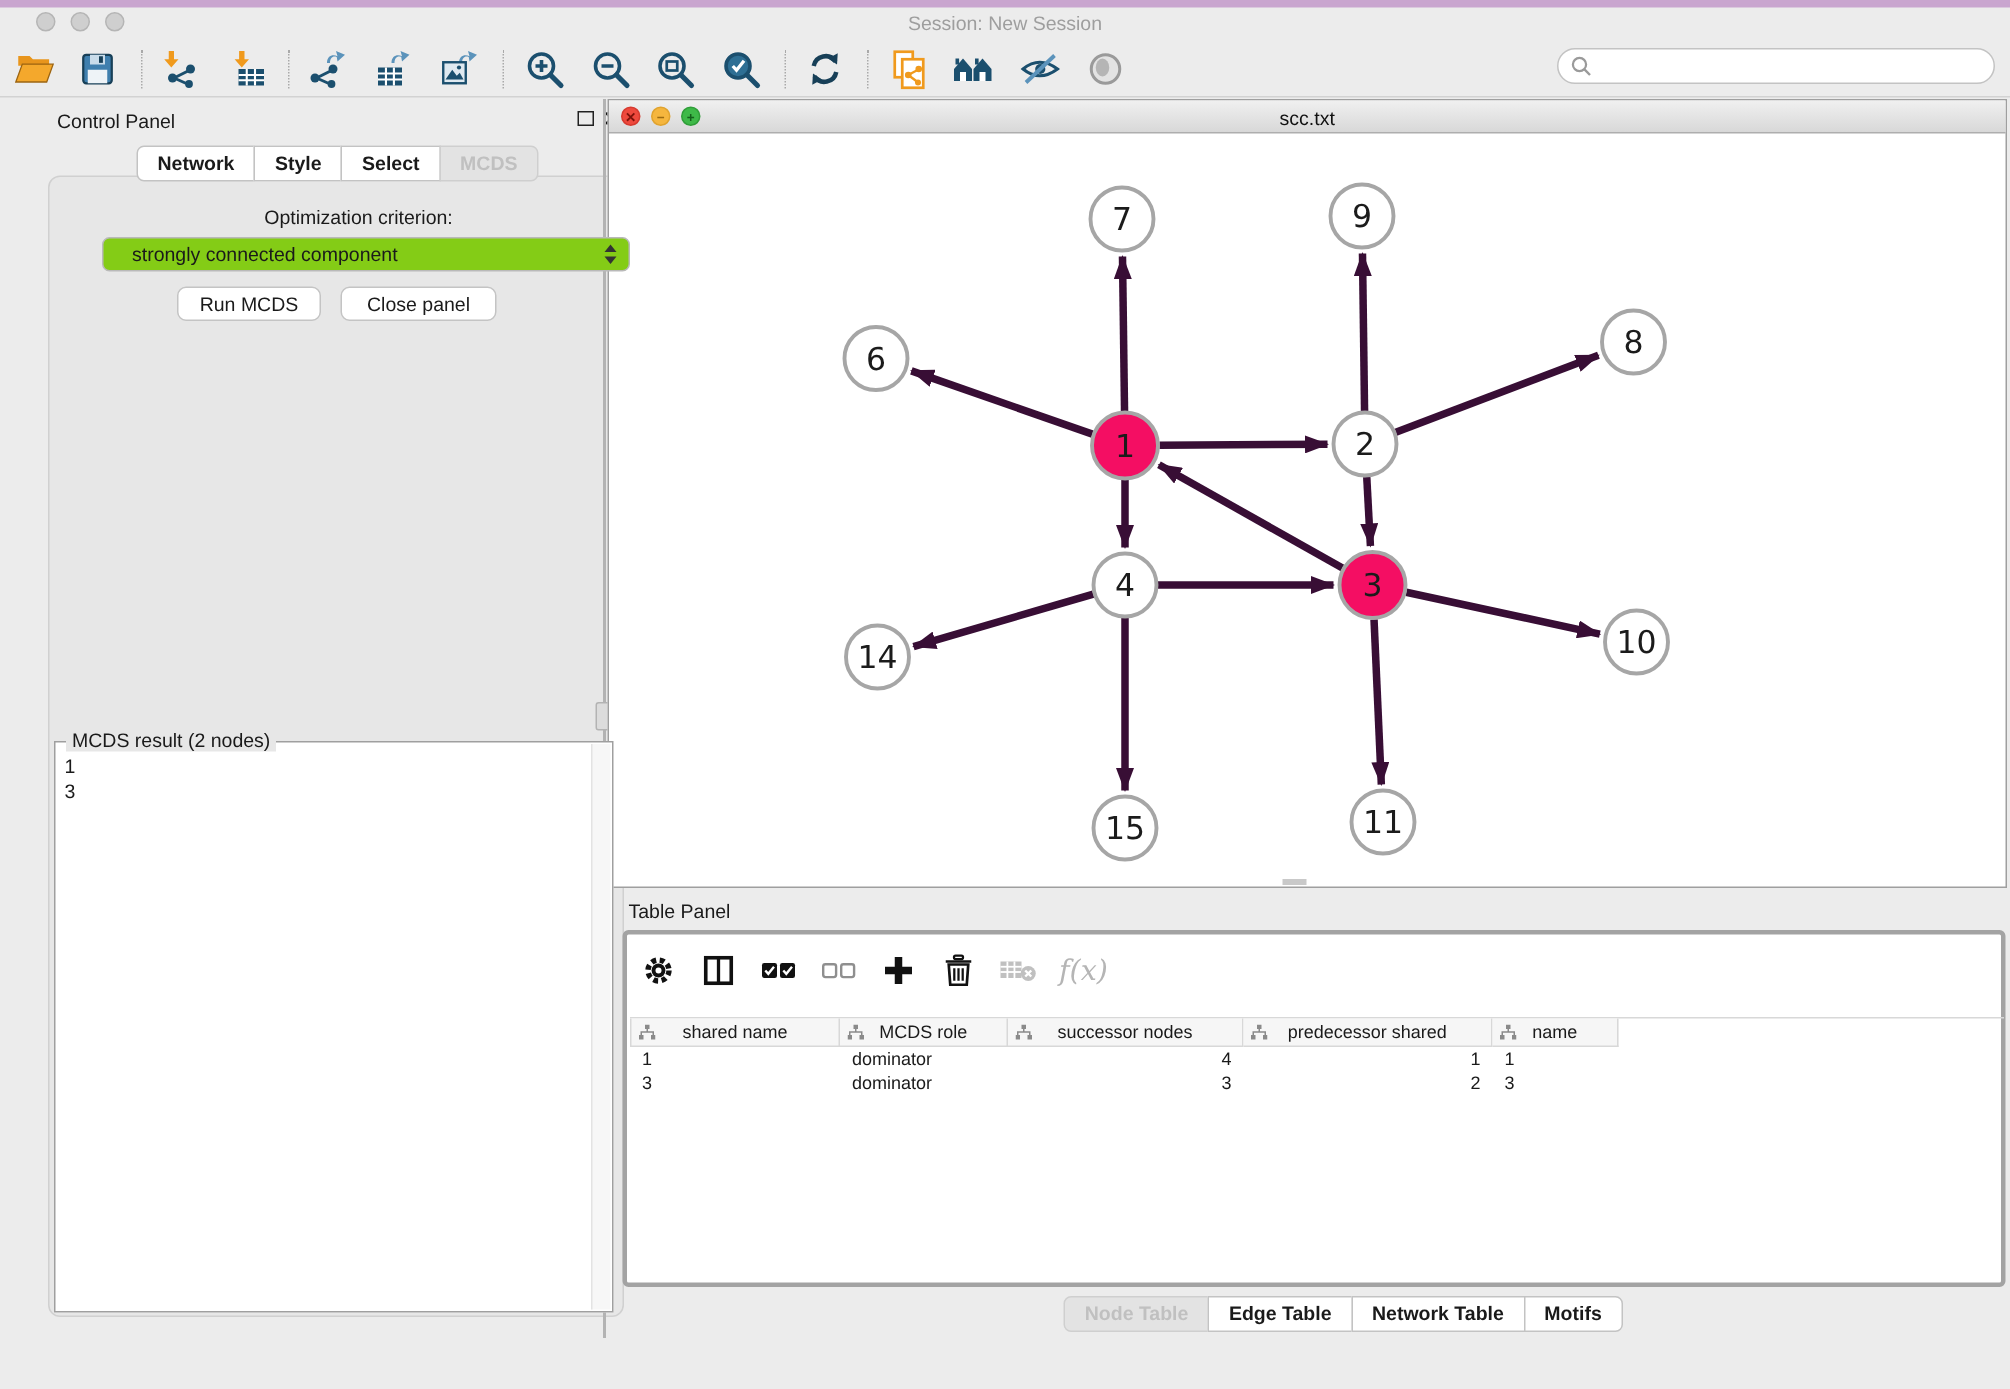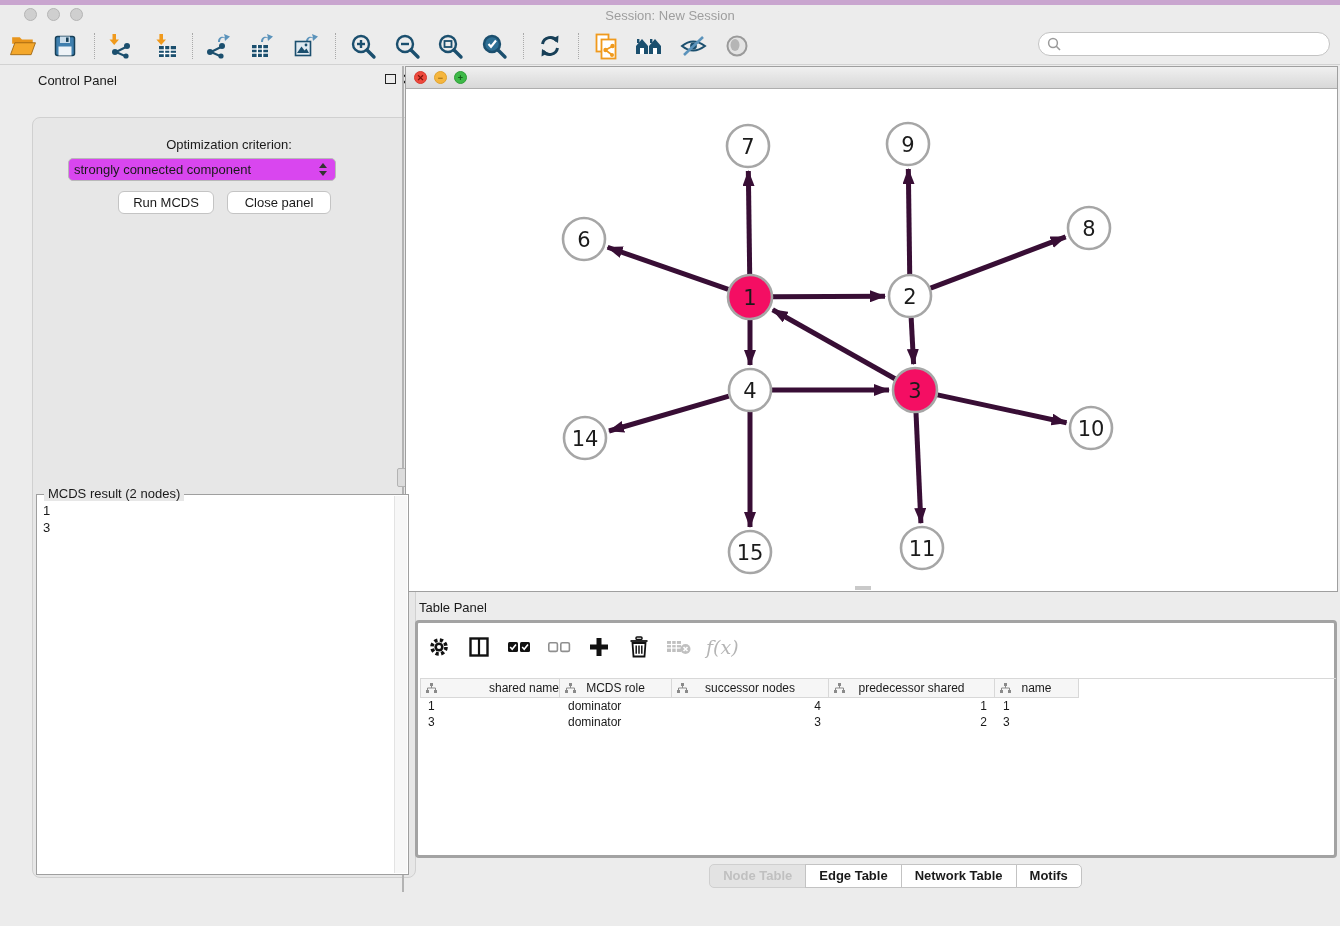--- a/index.html
+++ b/index.html
@@ -24,22 +24,22 @@
   #control-panel { position:absolute; left:0; top:66px; width:402px; height:826px;margin-left:24px; }
   #cp-title { position:absolute; left:14px; top:7px; font-size:13px; }
   .panel-float { width:11px; height:10px; border:1.5px solid #222; display:inline-block; }
   .panel-close { font-size:14px; font-weight:bold; color:#111; line-height:12px; }
   #cp-tabs { position:absolute; left:0; top:31px; width:100%; display:flex; justify-content:center; z-index:3; }
   .seg { font-size:13px; font-weight:bold; background:#fff; border:1px solid #c3c3c3; padding:3px 13px 4px; margin-left:-1px; }
   .seg:first-child { border-radius:5px 0 0 5px; margin-left:0; }
   .seg:last-child { border-radius:0 5px 5px 0; }
   .seg.active { background:#e3e3e3; color:#c0c0c0; border-color:#cfcfcf; }
   #cp-body { position:absolute; left:8px; top:51px; width:384px; height:761px; background:#e7e7e7; border:1px solid #d0d0d0; border-radius:8px; }
-  #opt-label { position:absolute; left:4px; width:100%; top:71px; text-align:center; font-size:13px; z-index:2; }
-  #opt-select { position:absolute; left:44px; top:92px; width:268px; height:23px; background:#d946ef; border:1px solid #b9b9b9; border-radius:5px; font-size:13px; line-height:21px; padding-left:5px; z-index:2; }
+  #opt-label { position:absolute; left:14px; width:100%; top:71px; text-align:center; font-size:13px; z-index:2; }
+  #opt-select { position:absolute; left:44px; top:92px; width:352px; height:23px; background:#84cc16; border:1px solid #b9b9b9; border-radius:5px; font-size:13px; line-height:21px; padding-left:19px; z-index:2; }
   #opt-select .spin { position:absolute; right:8px; top:4px; }
   .tri-up { width:0;height:0;border-left:4px solid transparent;border-right:4px solid transparent;border-bottom:5px solid #333; margin-bottom:3px;}
   .tri-dn { width:0;height:0;border-left:4px solid transparent;border-right:4px solid transparent;border-top:5px solid #333;}
   .cp-btn { position:absolute; top:125px; height:23px; background:#fff; border:1px solid #c4c4c4; border-radius:6px; font-size:13px; text-align:center; line-height:21px; z-index:2; }
   #btn-run { left:94px; width:96px; }
   #btn-close { left:203px; width:104px; }
   #mcds-result { position:absolute; left:12px; top:428px; width:373px; height:381px; background:#fff; border:1px solid #9f9f9f; z-index:2; }
   #mcds-legend { position:absolute; left:7px; top:-9px; background:#e7e7e7; padding:0 4px; font-size:13px; }
   #mcds-lines { position:absolute; left:6px; top:7px; font-size:13px; line-height:17px; }
   #mcds-scroll { position:absolute; right:1px; top:1px; bottom:1px; width:13px; background:#f7f7f7; border-left:1px solid #e3e3e3; }
@@ -248,20 +248,26 @@
           <line x1="9.3" y1="9.3" x2="13" y2="13" stroke="#9a9a9a" stroke-width="1.6"></line>
         </svg>
       <input id="search-input" placeholder="" style="">
     </div>
   </div>
 
   <div id="control-panel">
     <div id="cp-title">Control Panel</div>
     <span style="position:absolute; left:361px; top:8px;" class="panel-float"></span>
     <span style="position:absolute; left:378px; top:7px;" class="panel-close">✕</span>
+    <div id="cp-tabs">
+        <div class="seg">Network</div>
+        <div class="seg">Style</div>
+        <div class="seg">Select</div>
+        <div class="seg active">MCDS</div>
+      </div>
     <div id="cp-body"></div>
     <div id="opt-label">Optimization criterion:</div>
     <div id="opt-select">
       <span>strongly connected component</span>
       <span class="spin">
           <div class="tri-up"></div>
           <div class="tri-dn"></div>
         </span>
     </div>
     <div class="cp-btn" id="btn-run">Run MCDS</div>
@@ -277,20 +283,21 @@
   </div>
 
   <div id="vdivider"></div>
   <div id="vgrip"></div>
 
   <div id="netwin">
     <div id="netwin-titlebar">
       <div class="macbtn" style="left:8px;  background:#ee493d; border:1px solid #d63a2f; color:#7c120b;">✕</div>
       <div class="macbtn" style="left:28px; background:#f5b63e; border:1px solid #e0a32e; color:#9c6b11;">−</div>
       <div class="macbtn" style="left:48px; background:#3eb948; border:1px solid #2f9e38; color:#14611b;">+</div>
+      <div id="net-title">scc.txt</div>
     </div>
     <svg id="graph" width="931" height="502">
         <defs>
           <marker id="arr" viewBox="0 0 16 12" refX="15" refY="6" markerWidth="16" markerHeight="12" markerUnits="userSpaceOnUse" orient="auto">
             <path d="M0,0 L16,6 L0,12 z" fill="#380e35"></path>
           </marker>
         </defs>
         <line x1="343.6953909561586" y1="185.00201718997056" x2="342.3310967867842" y2="81.99780740220592" stroke="#380e35" stroke-width="5" marker-end="url(#arr)"></line>
         <line x1="322.28718253123094" y1="200.4135938964542" x2="201.60088855300984" y2="158.24609359081066" stroke="#380e35" stroke-width="5" marker-end="url(#arr)"></line>
         <line x1="366.99955079441025" y1="207.85625280753493" x2="479.00048826694535" y2="207.15624694833159" stroke="#380e35" stroke-width="5" marker-end="url(#arr)"></line>
@@ -416,21 +423,21 @@
               <circle cx="19.5" cy="11" r="5" fill="#c0c0c0"></circle>
               <path d="M17.5,9 l4,4 M21.5,9 l-4,4" stroke="#fff" stroke-width="1.6"></path>
             </svg>
         </span>
         <span class="tpi" style="width:auto">
           <span id="fx-label">f(x)</span>
         </span>
       </div>
       <div id="grid">
         <div id="grid-header">
-            <div class="th" style="width: 140px; justify-content: flex-end;">
+            <div class="th" style="width: 140px;">
               <svg width="11" height="11" viewBox="0 0 11 11">
                 <g fill="#8a8a8a">
                   <rect x="4" y="0" width="3" height="3"></rect>
                   <rect x="0" y="7" width="3" height="3"></rect>
                   <rect x="8" y="7" width="3" height="3"></rect>
                 </g>
                 <path d="M5.5,3 v2 M1.5,7 V5 h8 v2" fill="none" stroke="#8a8a8a" stroke-width="1"></path>
               </svg>
               <span>shared name</span>
             </div>

